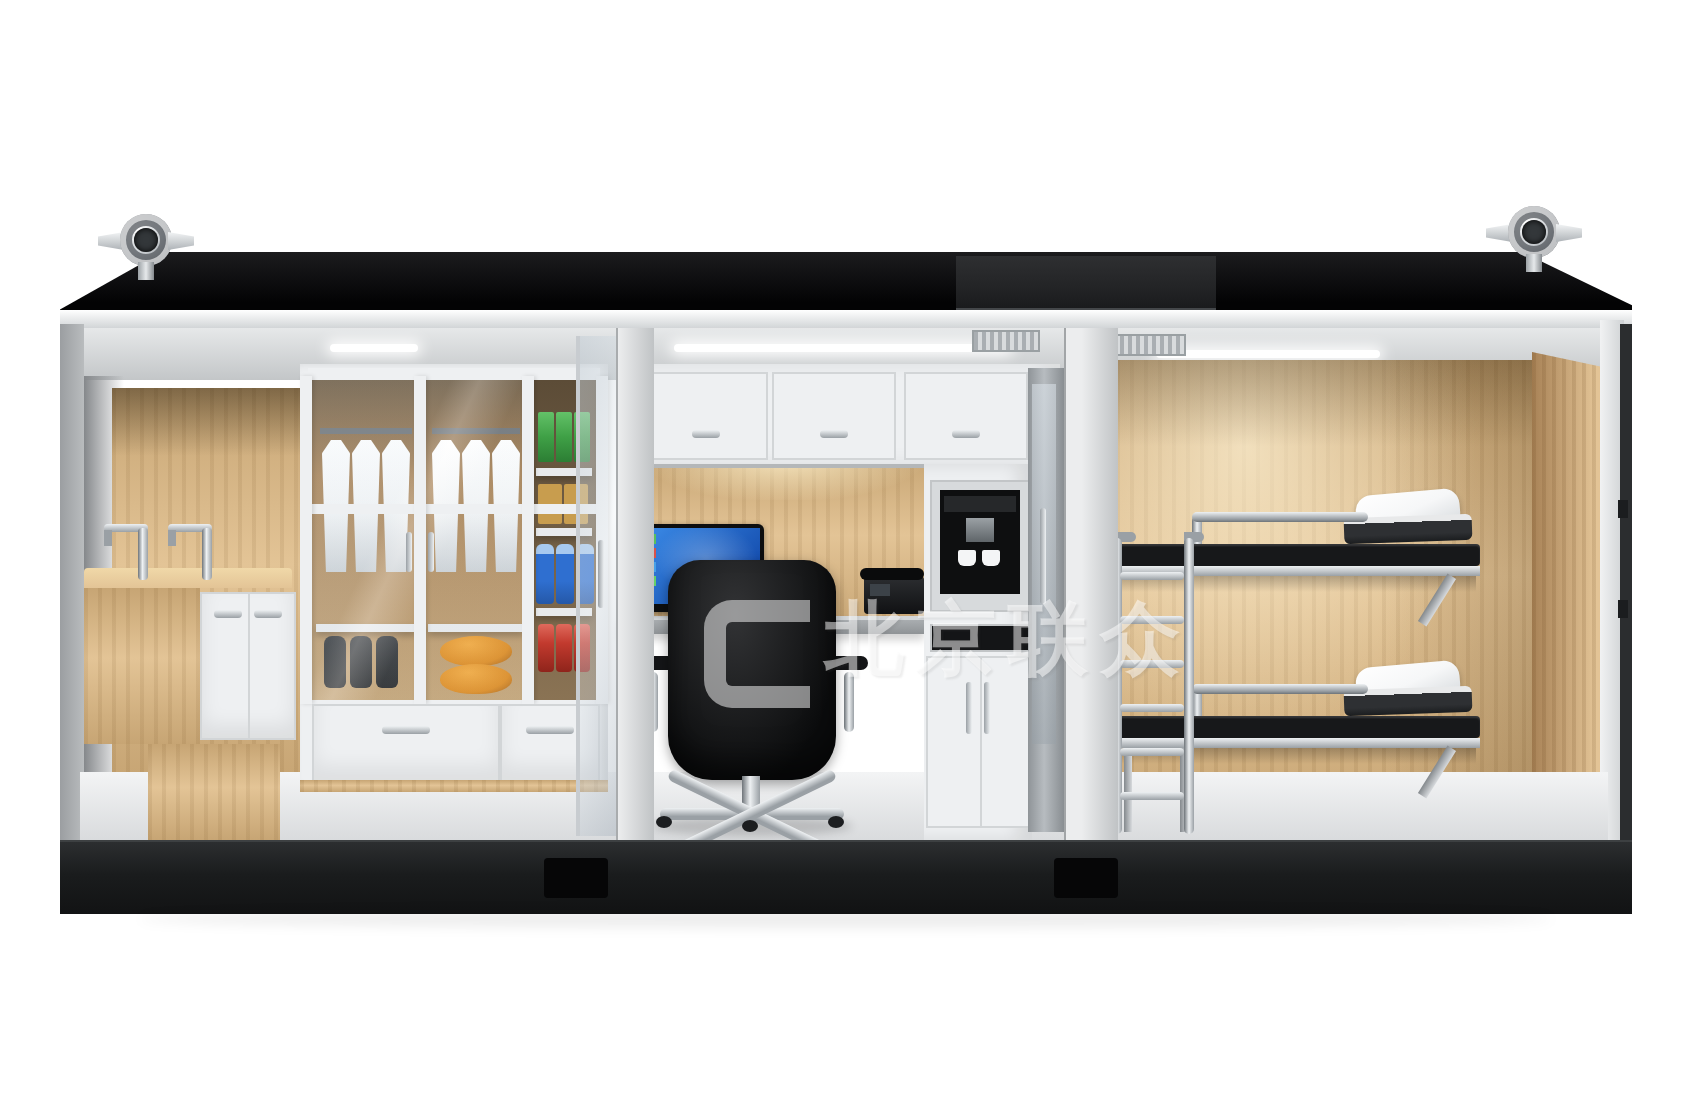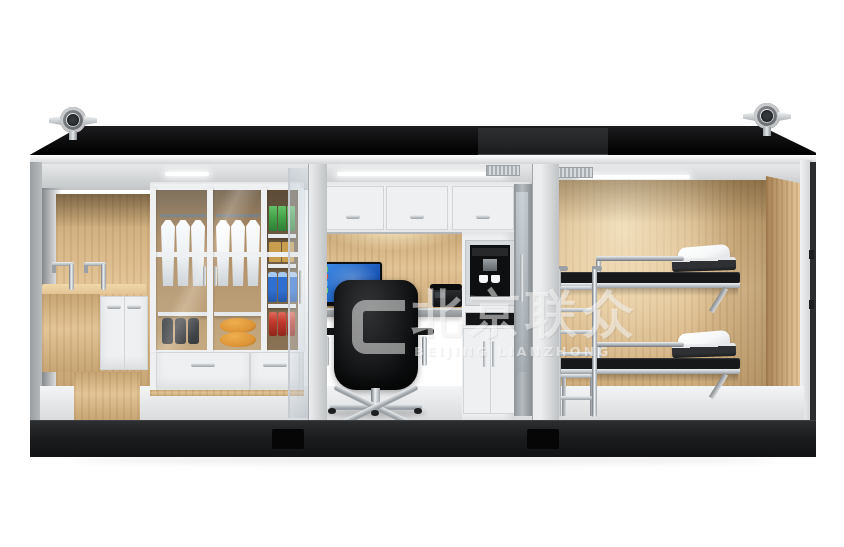--- a/index.html
+++ b/index.html
@@ -218,21 +218,21 @@
     background:linear-gradient(90deg,var(--chrome-c,#6e7479),var(--chrome-a,#eef1f3) 50%,var(--chrome-b,#9aa0a5));}
   .lad-rung{width:32px;height:4px;border-radius:2px;
     background:linear-gradient(180deg,var(--chrome-a,#eef1f3),var(--chrome-b,#9aa0a5));}
   .lad-hook{width:10px;height:5px;border-radius:0 3px 3px 0;background:var(--chrome-b,#9aa0a5);}
 
   
   .wm{color:var(--watermark,rgba(255,255,255,.5));text-shadow:1px 1px 1px rgba(90,90,90,.10);}
   .wm-logo{left:352px;top:300px;width:42px;height:32px;
     border:11px solid var(--watermark,rgba(255,255,255,.5));border-right:none;
     border-radius:14px 0 0 14px;}
-  .wm-cjk{left:412px;top:288px;width:250px;font-size:51px;font-weight:bold;letter-spacing:6px;line-height:1;}
+  .wm-cjk{left:412px;top:300px;width:250px;font-size:40px;font-weight:bold;letter-spacing:6px;line-height:1;}
   .wm-latin{left:414px;top:344px;width:250px;font-size:13px;font-weight:bold;letter-spacing:3px;}
 </style>
 </head>
 <body>
 
 <div class="scene">
 
   <div class="abs roof">
     <div class="abs roof-box"></div>
   </div>
@@ -454,15 +454,14 @@
   <div class="abs cut-col2"></div>
 
   <div class="abs base">
     <div class="abs pocket pocket-1"></div>
     <div class="abs pocket pocket-2"></div>
   </div>
   <div class="abs gshadow"></div>
 
   <div class="abs wm-logo"></div>
   <div class="abs wm wm-cjk">北京联众</div>
-  <div class="abs wm wm-latin">BEIJING LIANZHONG</div>
 
 </div>
 
 </body></html>

